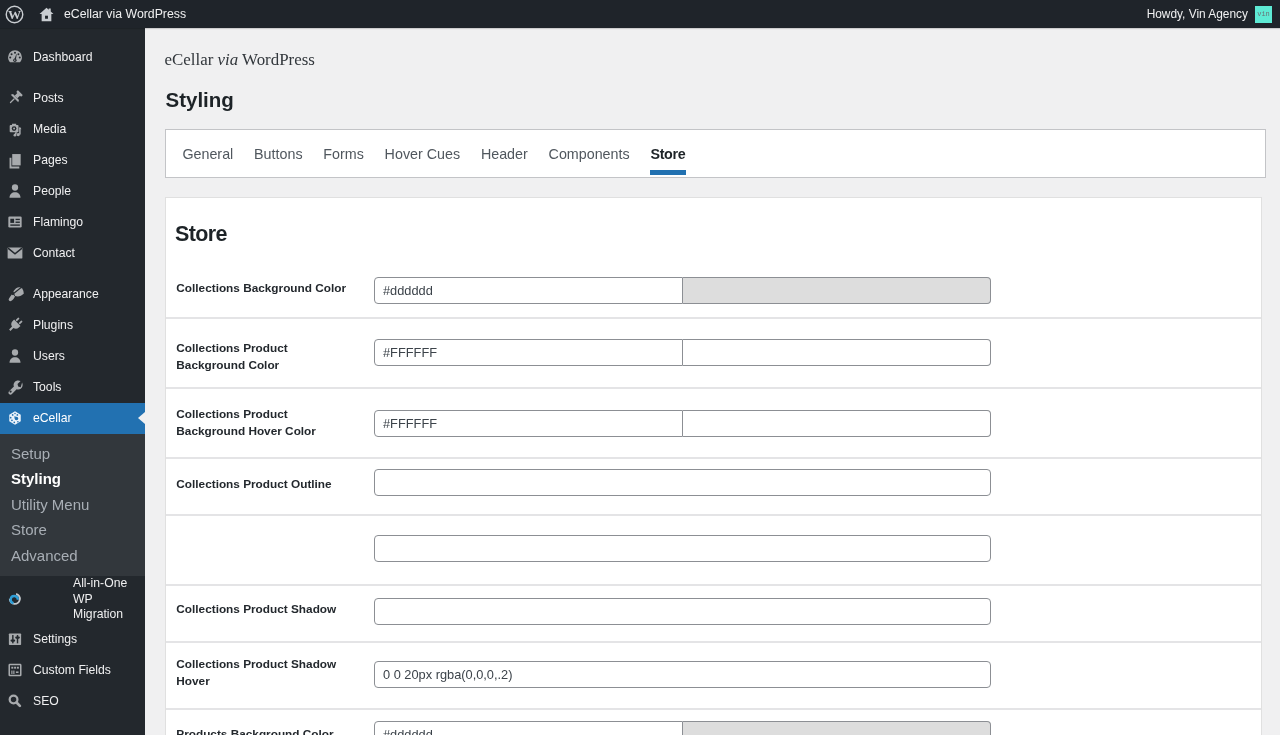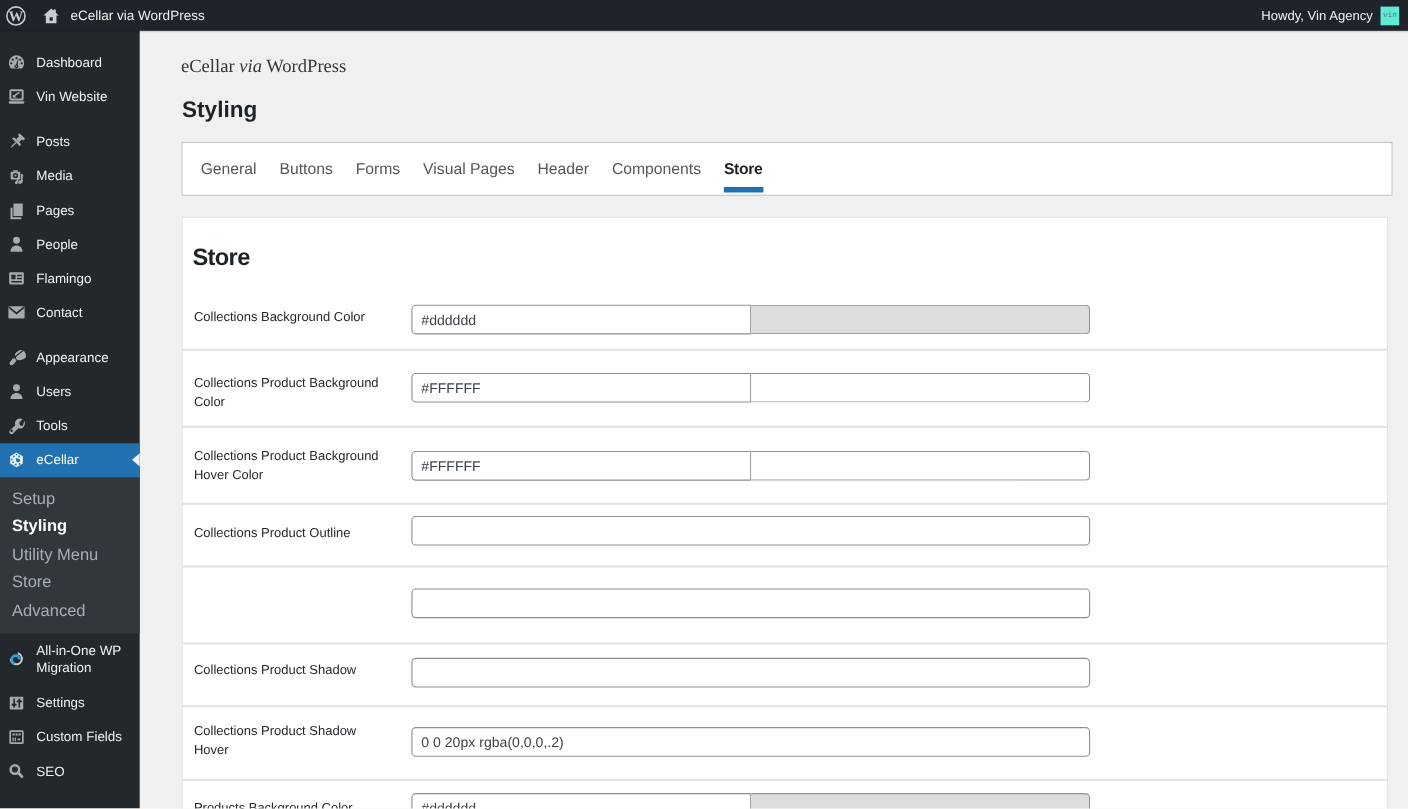--- a/index.html
+++ b/index.html
@@ -9,66 +9,66 @@
   
   #adminbar { position:absolute; left:0; top:0; width:1280px; height:28px; background:#1f242a; z-index:30; color:#f0f0f1; box-shadow:0 1px 1px rgba(0,0,0,.15);}
   #adminbar .left { position:absolute; left:0; top:0; height:28px; display:flex; align-items:center; }
   .ab-item { display:flex; align-items:center; height:28px; }
   #ab-title { font-size:12.3px; color:#f0f0f1; margin-left:9px; }
   #ab-right { position:absolute; right:8px; top:0; height:28px; display:flex; align-items:center; }
   #howdy { font-size:11.9px; color:#f0f0f1; margin-right:7px; }
   #avatar { width:17px; height:17px; background:#5eead4; display:flex; align-items:center; justify-content:center; font-family:Liberation Mono, monospace; font-size:7px; color:#6a7076; }
 
   
-  #sidebar { position:absolute; left:0; top:0; width:127px; height:735px; background:#23282d; z-index:20; padding-top:41px; }
+  #sidebar { position:absolute; left:0; top:0; width:145px; height:735px; background:#23282d; z-index:20; padding-top:41px; }
   .mi { height:31px; display:flex; align-items:center; padding-left:6px; color:#f0f0f1; font-size:12.2px; position:relative; }
   .mi .ic { width:18px; height:18px; margin-right:9px; display:flex; align-items:center; justify-content:center; flex:none; }
   .msep { height:10.4px; }
   .mi.active { background:#2271b1; color:#fff; }
   .mi.active .notch { position:absolute; right:0; top:50%; margin-top:-6px; width:0; height:0;
       border-top:6px solid transparent; border-bottom:6px solid transparent; border-right:7px solid #f0f0f1; }
   #submenu { background:#32373c; padding:6.5px 0 8px 0; }
   .smi { height:25.5px; display:flex; align-items:center; padding-left:11px; color:#a8aeb5; font-size:15px; }
   .smi.cur { color:#fff; font-weight:bold; }
-  .mi2 { height:47.5px; display:flex; align-items:center; padding-left:6px; color:#f0f0f1; font-size:12.2px; }
+  .mi2 { height:47.5px; display:flex; align-items:center; padding-left:6px; color:#f0f0f1; font-size:12.2px;gap:40px; }
   .mi2 .ic { width:18px; height:18px; margin-right:9px; display:flex; align-items:center; justify-content:center; flex:none; }
   .mi2 .two { line-height:15.7px; }
 
   
   #content { position:absolute; left:145px; top:28px; width:1135px; height:707px; background:#f0f0f1; z-index:1; }
   #crumb { position:absolute; left:19.5px; top:21.5px; font-family:"Liberation Serif", serif; font-size:16.9px; color:#32373c; }
   #crumb em { font-style:italic; }
   #h1 { position:absolute; left:20.5px; top:60px; font-size:20.5px; font-weight:700; color:#1d2327; }
 
   #tabbox { position:absolute; left:20px; top:101px; width:1101px; height:49px; background:#fff; border:1px solid #c3c4c7; display:flex; align-items:center; padding-left:6px; }
   .tab { font-size:14.3px; color:#50575e; padding:0 10.4px; line-height:16px; }
   .tab.on { color:#1d2327; font-weight:600; position:relative; letter-spacing:-0.3px; }
   .tab.on .ul { position:absolute; left:10px; right:10px; top:24.5px; height:5px; background:#2271b1; }
 
   #panel { position:absolute; left:19.5px; top:169px; width:1097px; height:600px; background:#fff; border:1px solid #e0e0e0; border-bottom:none; }
   #store-h { position:absolute; left:9.5px; top:24.3px; font-size:21.5px; font-weight:700; letter-spacing:-0.6px; color:#1d2327; }
   .sep { position:absolute; left:0; width:100%; height:2px; background:#e4e4e6; }
-  .lab { position:absolute; left:10.8px; width:176px; font-size:11.8px; font-weight:400; color:#23282d; line-height:17px; }
+  .lab { position:absolute; left:10.8px; width:176px; font-size:11.8px; font-weight:700; color:#23282d; line-height:17px; }
   .inp { position:absolute; left:208.5px; width:617px; height:17px; display:flex; }
   .inp .tx { flex:none; width:309px; height:27px; border:1px solid #8c8f94; border-radius:4px 0 0 4px; background:#fff; font-size:12.8px; color:#3c434a; display:flex; align-items:center; padding-left:8px; }
   .inp .sw { flex:none; width:308px; height:27px; border:1px solid #8c8f94; border-left:none; border-radius:0 4px 4px 0; }
   .inp.full .tx { width:617px; border-radius:4px;text-align:center; }
 </style>
 </head>
 <body>
 
 <div id="content">
   <div id="crumb">eCellar <em>via</em> WordPress</div>
   <div id="h1">Styling</div>
 
   <div id="tabbox">
     <div class="tab">General</div>
     <div class="tab">Buttons</div>
     <div class="tab">Forms</div>
-    <div class="tab">Visual Pages</div>
+    <div class="tab">Hover Cues</div>
     <div class="tab">Header</div>
     <div class="tab">Components</div>
     <div class="tab on">Store<span class="ul"></span></div>
   </div>
 
   <div id="panel">
     <div id="store-h">Store</div>
 
     <div class="lab" style="top:81.5px;">Collections Background Color</div>
     <div class="inp" style="top:79px;">
@@ -138,28 +138,20 @@
             <circle cx="6.2" cy="6.9" r="1.1"></circle>
             <circle cx="13.8" cy="6.9" r="1.1"></circle>
             <circle cx="4.7" cy="10.6" r="1.1"></circle>
             <circle cx="15.3" cy="10.6" r="1.1"></circle>
             <path d="M9 13.2 L11.5 6.6 L11.9 6.8 L10.9 13.8 Z"></path>
             <circle cx="9.9" cy="13.6" r="1.9"></circle>
           </g>
           <circle cx="9.7" cy="13.5" r="0.75" fill="#a7aaad"></circle>
         </svg>
       </span>Dashboard</div>
-  <div class="mi"><span class="ic">
-        <svg width="18" height="18" viewBox="0 0 20 20">
-          <rect x="3.8" y="3.4" width="12.4" height="9.4" rx="0.8" fill="none" stroke="#a7aaad" stroke-width="2"></rect>
-          <path d="M6.2 10.6 L6.2 8 L10.8 10.6 Z" fill="#a7aaad"></path>
-          <path d="M6.8 9.6 L13 5.6" stroke="#a7aaad" stroke-width="1.6" fill="none"></path>
-          <path d="M2.2 14.6 h15.6 v1.2 c0 .7-.5 1.1-1.2 1.1 H3.4 c-.7 0-1.2-.4-1.2-1.1 z" fill="#a7aaad"></path>
-        </svg>
-      </span>Vin Website</div>
   <div class="msep"></div>
   <div class="mi"><span class="ic">
         <svg width="18" height="18" viewBox="0 0 20 20">
           <g transform="rotate(45 10 10)" fill="#a7aaad">
             <rect x="6.1" y="1.6" width="7.8" height="2.6" rx="0.6"></rect>
             <rect x="7.9" y="3.8" width="4.2" height="4.6"></rect>
             <path d="M5.3 8.4 h9.4 l1.2 2.4 H4.1 z"></path>
             <rect x="9.3" y="10.8" width="1.4" height="7" rx="0.7"></rect>
           </g>
         </svg>
@@ -213,20 +205,29 @@
   <div class="msep"></div>
   <div class="mi"><span class="ic">
         <svg width="18" height="18" viewBox="0 0 20 20">
           <g fill="#a7aaad" transform="translate(-0.8,-0.5) scale(1.09)">
             <path d="M8.3 6.9 C10.2 3.6 13.4 2 15.6 3 c2.4 1.1 3.2 3.6 3.2 6.4 -2.4 2.3-5.8 3.4-8.8 2.2 z"></path>
             <path d="M9.9 12.2 L7.2 9.4 c-1.2 1.5-2.2 3.2-3.4 4.7 -1.2 1.6.8 3.6 2.5 2.5 1.6-1.1 2.7-2.7 3.6-4.4z"></path>
           </g>
           <path d="M6.7 10.8 L16.8 2.8" stroke="#23282d" stroke-width="1.2" fill="none"></path>
         </svg>
       </span>Appearance</div>
+  <div class="mi"><span class="ic">
+        <svg width="18" height="18" viewBox="0 0 20 20">
+          <g transform="rotate(45 10 10)" fill="#a7aaad">
+            <rect x="6.6" y="1.4" width="2" height="4.4" rx="0.6"></rect>
+            <rect x="11.4" y="1.4" width="2" height="4.4" rx="0.6"></rect>
+            <path d="M5 6.4 h10 v2.6 c0 2.4-1.7 4.2-3.9 4.6 v4.6 h-2.2 v-4.6 C6.7 13.2 5 11.4 5 9 z"></path>
+          </g>
+        </svg>
+      </span>Plugins</div>
   <div class="mi"><span class="ic">
         <svg width="18" height="18" viewBox="0 0 20 20">
           <circle cx="10" cy="6.1" r="3.5" fill="#a7aaad"></circle>
           <path d="M3.9 17.6 c0-4 2.7-6.2 6.1-6.2 s6.1 2.2 6.1 6.2 z" fill="#a7aaad"></path>
         </svg>
       </span>Users</div>
   <div class="mi"><span class="ic">
         <svg width="18" height="18" viewBox="0 0 20 20">
           <path d="M17.9 5.1 c1.2 2.4.6 5.4-1.5 6.9 -1.4 1-3.1 1.1-4.6.5 l-5.2 5.4 c-.9.9-2.3.9-3.2 0 -.9-.9-.9-2.3 0-3.2 l5.4-5.2 c-.6-1.5-.5-3.2.5-4.6 1.5-2.1 4.5-2.7 6.9-1.5 l-3.4 3.3 .7 2.8 2.8.7 z" fill="#a7aaad"></path>
           <circle cx="5.1" cy="15.1" r="1.25" fill="#23282d"></circle>

